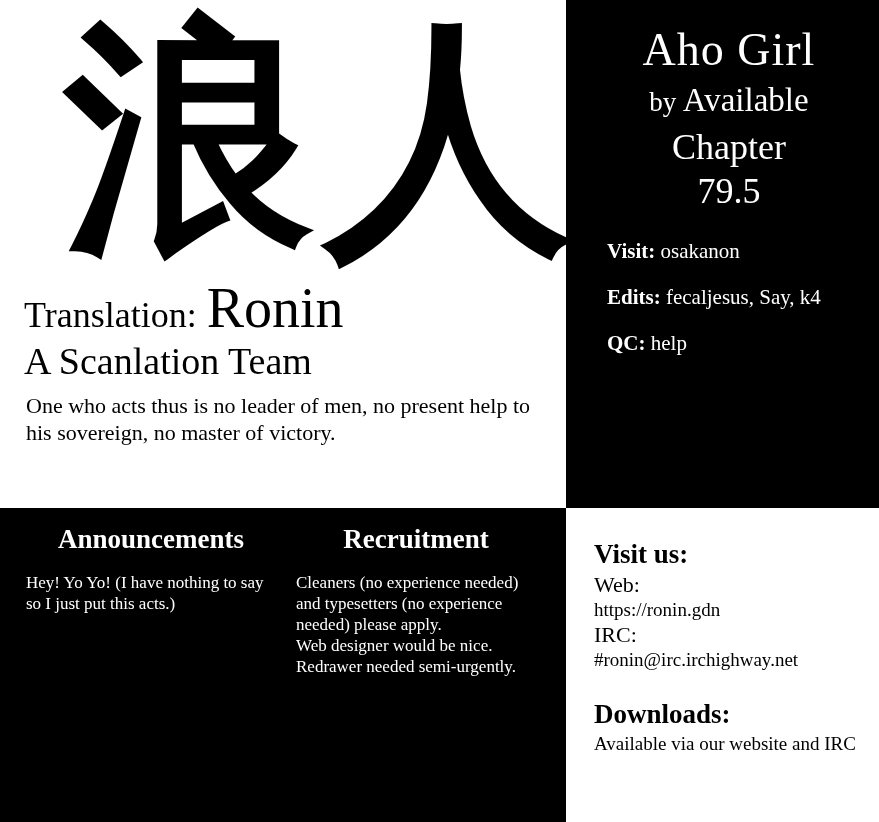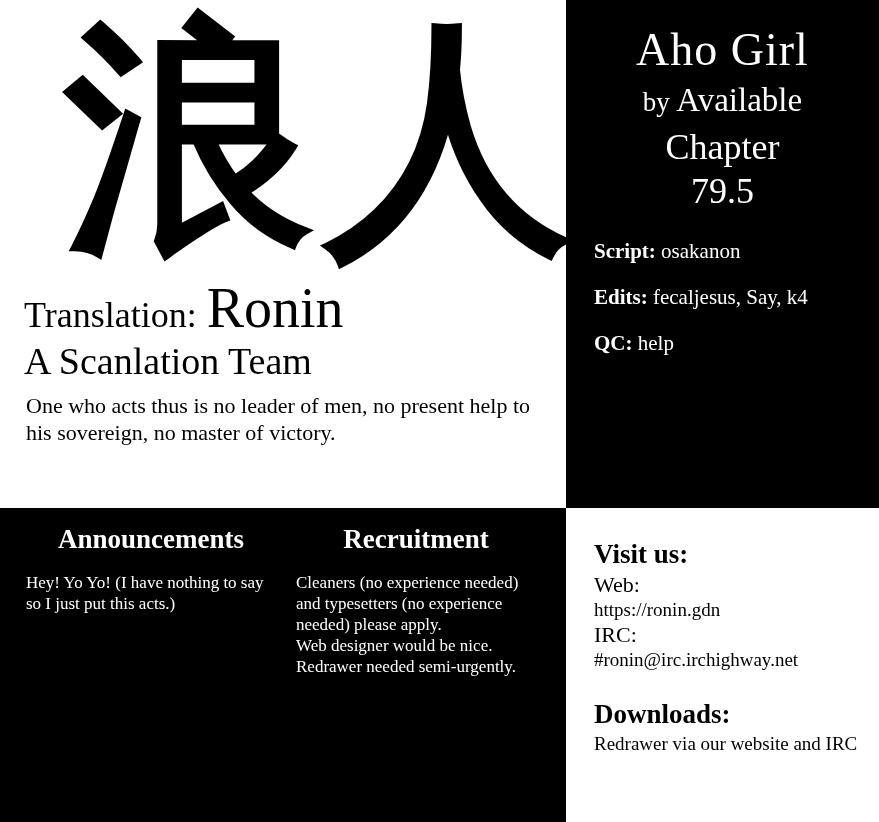--- a/index.html
+++ b/index.html
@@ -82,20 +82,21 @@
   
   .tr-panel {
     position: absolute;
     left: 566px;
     top: 0;
     width: 313px;
     height: 508px;
     background: #000000;
     color: #ffffff;
     box-sizing: border-box;
+    padding-left: 13px;
   }
   .tr-panel .series {
     text-align: center;
     font-size: 46px;
     line-height: 52px;
     margin-top: 24px;
     letter-spacing: 1px;
   }
   .tr-panel .author {
     text-align: center;
@@ -221,21 +222,21 @@
     <div class="series">Aho Girl</div>
     <div class="author">
       <span class="by">by</span>
       <span>Available</span>
     </div>
     <div class="chapter-label">Chapter</div>
     <div class="chapter-number">79.5</div>
 
     <div class="tr-credits">
       <div class="credit">
-        <span class="k">Script:</span>
+        <span class="k">Visit:</span>
         <span>osakanon</span>
       </div>
       <div class="credit">
         <span class="k">Edits:</span>
         <span>fecaljesus, Say, k4</span>
       </div>
       <div class="credit">
         <span class="k">QC:</span>
         <span>help</span>
       </div>
@@ -262,17 +263,17 @@
 
   <div class="br-panel">
     <h2>Visit us:</h2>
     <div class="row-label">Web:</div>
     <div class="row-value">https://ronin.gdn</div>
     <div class="row-label">IRC:</div>
     <div class="row-value">#ronin@irc.irchighway.net</div>
 
     <div class="downloads">
       <h2>Downloads:</h2>
-      <div class="dl-text">Redrawer via our website and IRC</div>
+      <div class="dl-text">Available via our website and IRC</div>
     </div>
   </div>
 
 </div>
 
 </body></html>

